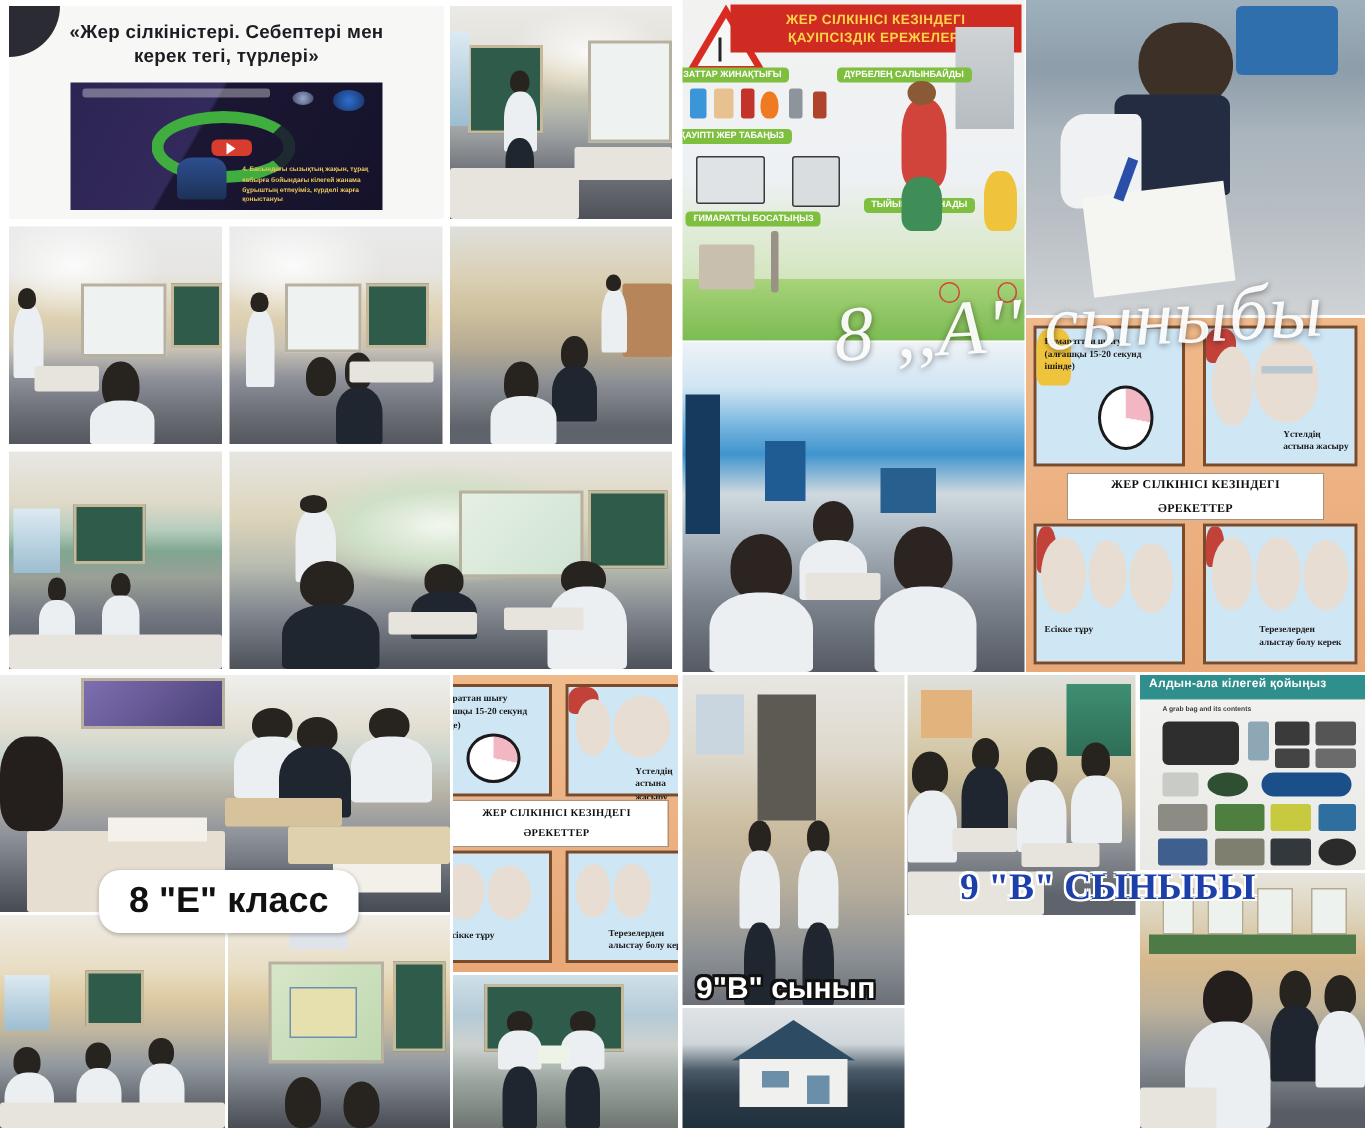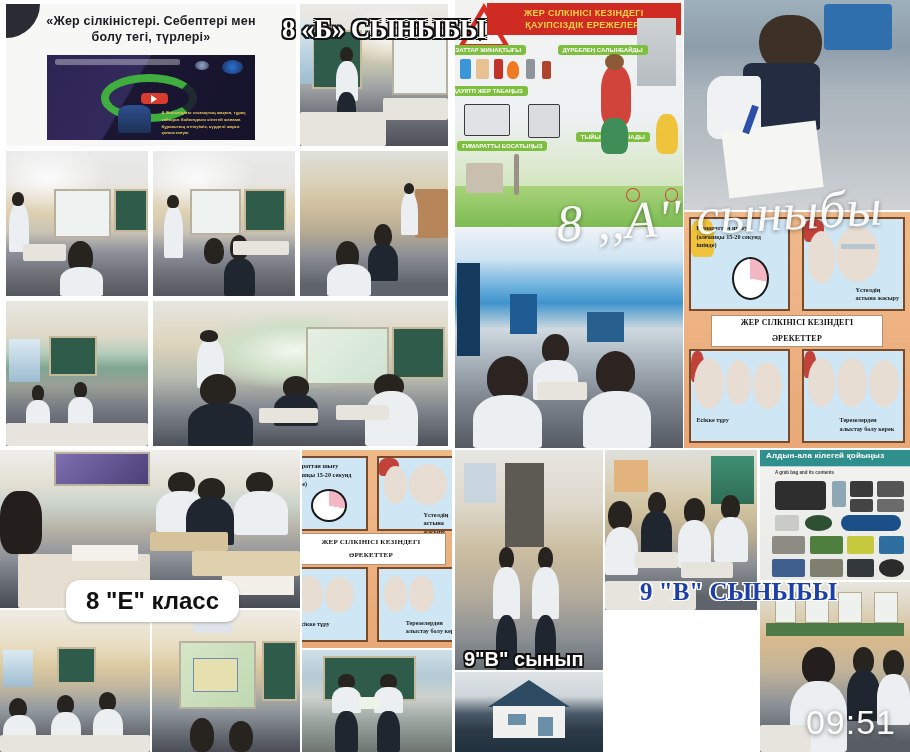--- a/index.html
+++ b/index.html
@@ -361,21 +361,21 @@
     background: linear-gradient(to bottom, #dceaf3, #9dbdd0);
   }
 </style>
 </head>
 <body>
 
 <div id="collage">
 
   <div class="cell slide-panel" style="left:6px; top:4px; width:290px; height:142px;">
     <div class="round-corner" style="width:34px;height:34px;background:#2b2b33;border-radius:0 0 100% 0;"></div>
-    <div class="slide-title">«Жер сілкіністері. Себептері мен болу тегі, түрлері»</div>
+    <div class="slide-title">«Жер сілкіністері. Себептері мен керек тегі, түрлері»</div>
     <div class="slide-video">
       <div class="vid-head"></div>
       <div class="badge"></div>
       <div class="badge2"></div>
       <div class="ring"></div>
       <div class="figure"></div>
       <div class="play-btn"></div>
       <div class="vcaption">4. Басындағы сызықтың жақын, тұрақ кабырға бойындағы кілегей жанама бұрыштың өтпеуіміз, күрделі жарға қоныстануы</div>
     </div>
   </div>
@@ -684,25 +684,23 @@
     <div class="kit" style="position:absolute;left:4%;top:24%;width:92%;height:8%;background:#4e7a48;"></div>
     <div class="head" style="left:28%;top:38%;width:22%;height:22%;background:#241f1c;"></div>
     <div class="torso" style="left:20%;top:58%;width:38%;height:42%;"></div>
     <div class="head" style="left:62%;top:38%;width:14%;height:16%;"></div>
     <div class="torso dk" style="left:58%;top:52%;width:22%;height:30%;"></div>
     <div class="head" style="left:82%;top:40%;width:14%;height:16%;"></div>
     <div class="torso" style="left:78%;top:54%;width:22%;height:30%;"></div>
     <div class="desk" style="left:0;top:84%;width:34%;height:16%;"></div>
   </div>
 
-  <div class="label-outline label-8b">8 «Б» СЫНЫБЫ</div>
 
   <div class="label-script">8 ,,А'' сыныбы</div>
 
   <div class="label-pill" style="left:66px; top:580px;">8 "Е" класс</div>
 
   <div class="label-outline label-9vsynyp">9"В" сынып</div>
 
   <div class="label-outline label-9vsyn">9 "В" СЫНЫБЫ</div>
 
-  <div class="label-clock">09:51</div>
 
 </div>
 
 </body></html>

